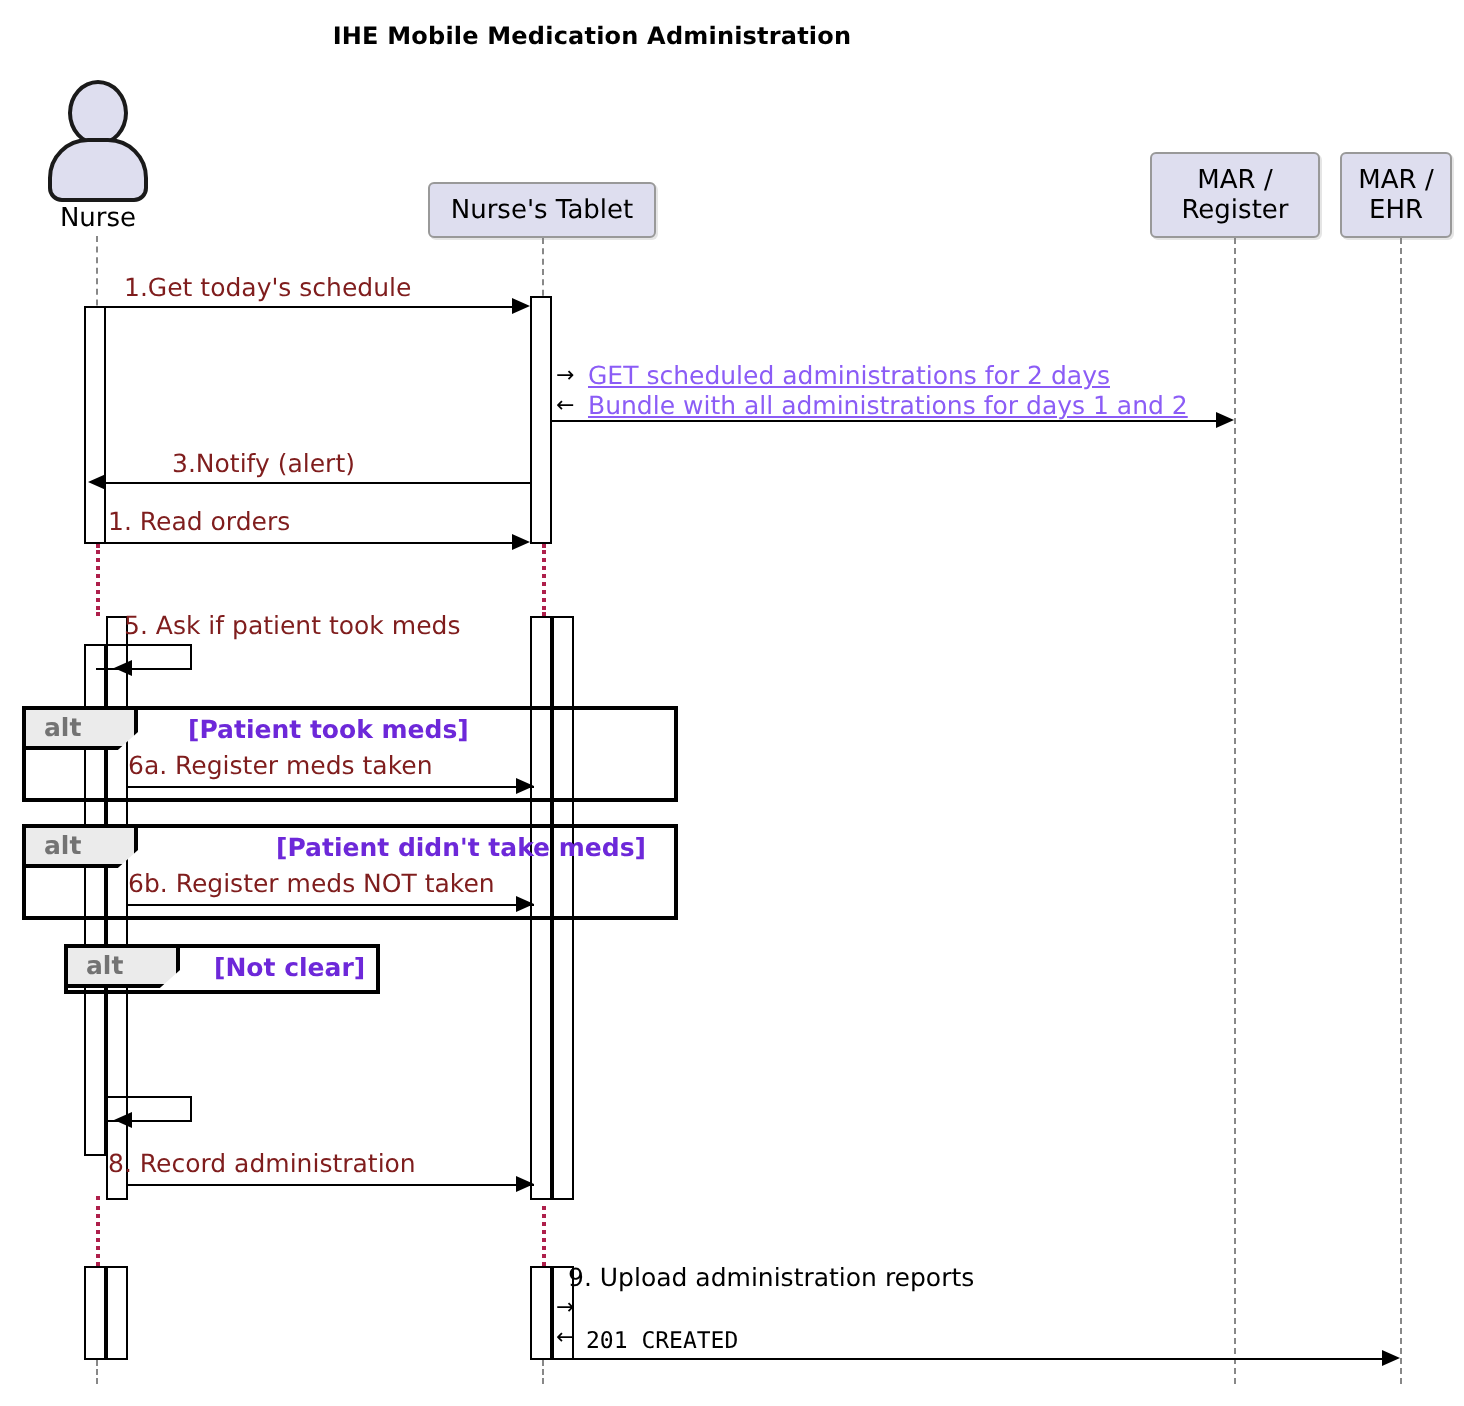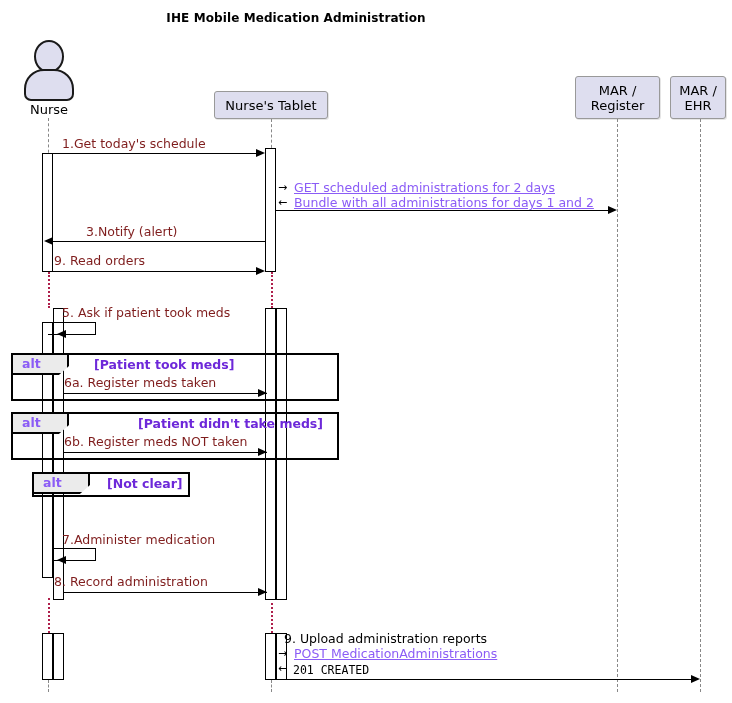--- a/index.html
+++ b/index.html
@@ -156,21 +156,21 @@
     left: 0; top: 0;
   }
   .frag-tab-clip {
     clip-path: polygon(0 0, 100% 0, 100% 55%, 82% 100%, 0 100%);
   }
   .frag-kw {
     position: absolute;
     left: 9px; top: 1px;
     font-size: 12.5px;
     font-weight: bold;
-    color: #8b5cf6;
+    color: #737373;
   }
   .frag-guard {
     position: absolute;
     top: 2px;
     font-size: 12.5px;
     font-weight: bold;
     color: #6d28d9;
     white-space: nowrap;
   }
 </style>
@@ -245,21 +245,21 @@
   <div class="abs msg-note" style="left:294px; top:195px;">
     <span class="msg-link">Bundle with all administrations for days 1 and 2</span>
   </div>
   <div class="abs msg-line" style="left:276px; top:210px; width:332px;"></div>
   <div class="abs arrow-right" style="left:608px; top:206px;"></div>
 
   <div class="abs msg-label" style="left:71px; top:224px;margin-left:15px;">3.Notify (alert)</div>
   <div class="abs msg-line" style="left:53px; top:241px; width:212px;"></div>
   <div class="abs arrow-left" style="left:44px; top:237px;"></div>
 
-  <div class="abs msg-label" style="left:54px; top:253px;">9. Read orders</div>
+  <div class="abs msg-label" style="left:54px; top:253px;">1. Read orders</div>
   <div class="abs msg-line" style="left:53px; top:271px; width:203px;"></div>
   <div class="abs arrow-right" style="left:256px; top:267px;"></div>
 
   <div class="abs msg-label" style="left:62px; top:305px;">5. Ask if patient took meds</div>
   <div class="abs selfmsg" style="left:48px; top:322px; width:48px; height:13px;"></div>
   <div class="abs arrow-left" style="left:57px; top:330px;"></div>
 
   <div class="abs frag" style="left:11px; top:353px; width:328px; height:48px;">
     <div class="frag-tab frag-tab-clip" style="width:56px;">
       <span class="frag-kw">alt</span>
@@ -280,31 +280,27 @@
   <div class="abs msg-line" style="left:64px; top:452px; width:203px;"></div>
   <div class="abs arrow-right" style="left:258px; top:448px;"></div>
 
   <div class="abs frag" style="left:32px; top:472px; width:158px; height:25px;">
     <div class="frag-tab frag-tab-clip" style="width:56px;">
       <span class="frag-kw">alt</span>
     </div>
     <span class="frag-guard" style="left:73px;">[Not clear]</span>
   </div>
 
-  <div class="abs msg-label" style="left:62px; top:532px;">7.Administer medication</div>
   <div class="abs selfmsg" style="left:53px; top:548px; width:43px; height:13px;"></div>
   <div class="abs arrow-left" style="left:57px; top:556px;"></div>
 
   <div class="abs msg-label" style="left:54px; top:574px;">8. Record administration</div>
   <div class="abs msg-line" style="left:64px; top:592px; width:203px;"></div>
   <div class="abs arrow-right" style="left:258px; top:588px;"></div>
 
   <div class="abs msg-note" style="left:284px; top:631px;">9. Upload administration reports</div>
   <div class="abs mini-arrow" style="left:278px; top:646px;">→</div>
-  <div class="abs msg-note" style="left:294px; top:646px;">
-    <span class="msg-link">POST MedicationAdministrations</span>
-  </div>
   <div class="abs mini-arrow" style="left:278px; top:661px;">←</div>
   <div class="abs msg-mono" style="left:293px; top:663px;">201  CREATED</div>
   <div class="abs msg-line" style="left:287px; top:679px; width:404px;"></div>
   <div class="abs arrow-right" style="left:691px; top:675px;"></div>
 
 </div>
 
 </body></html>

